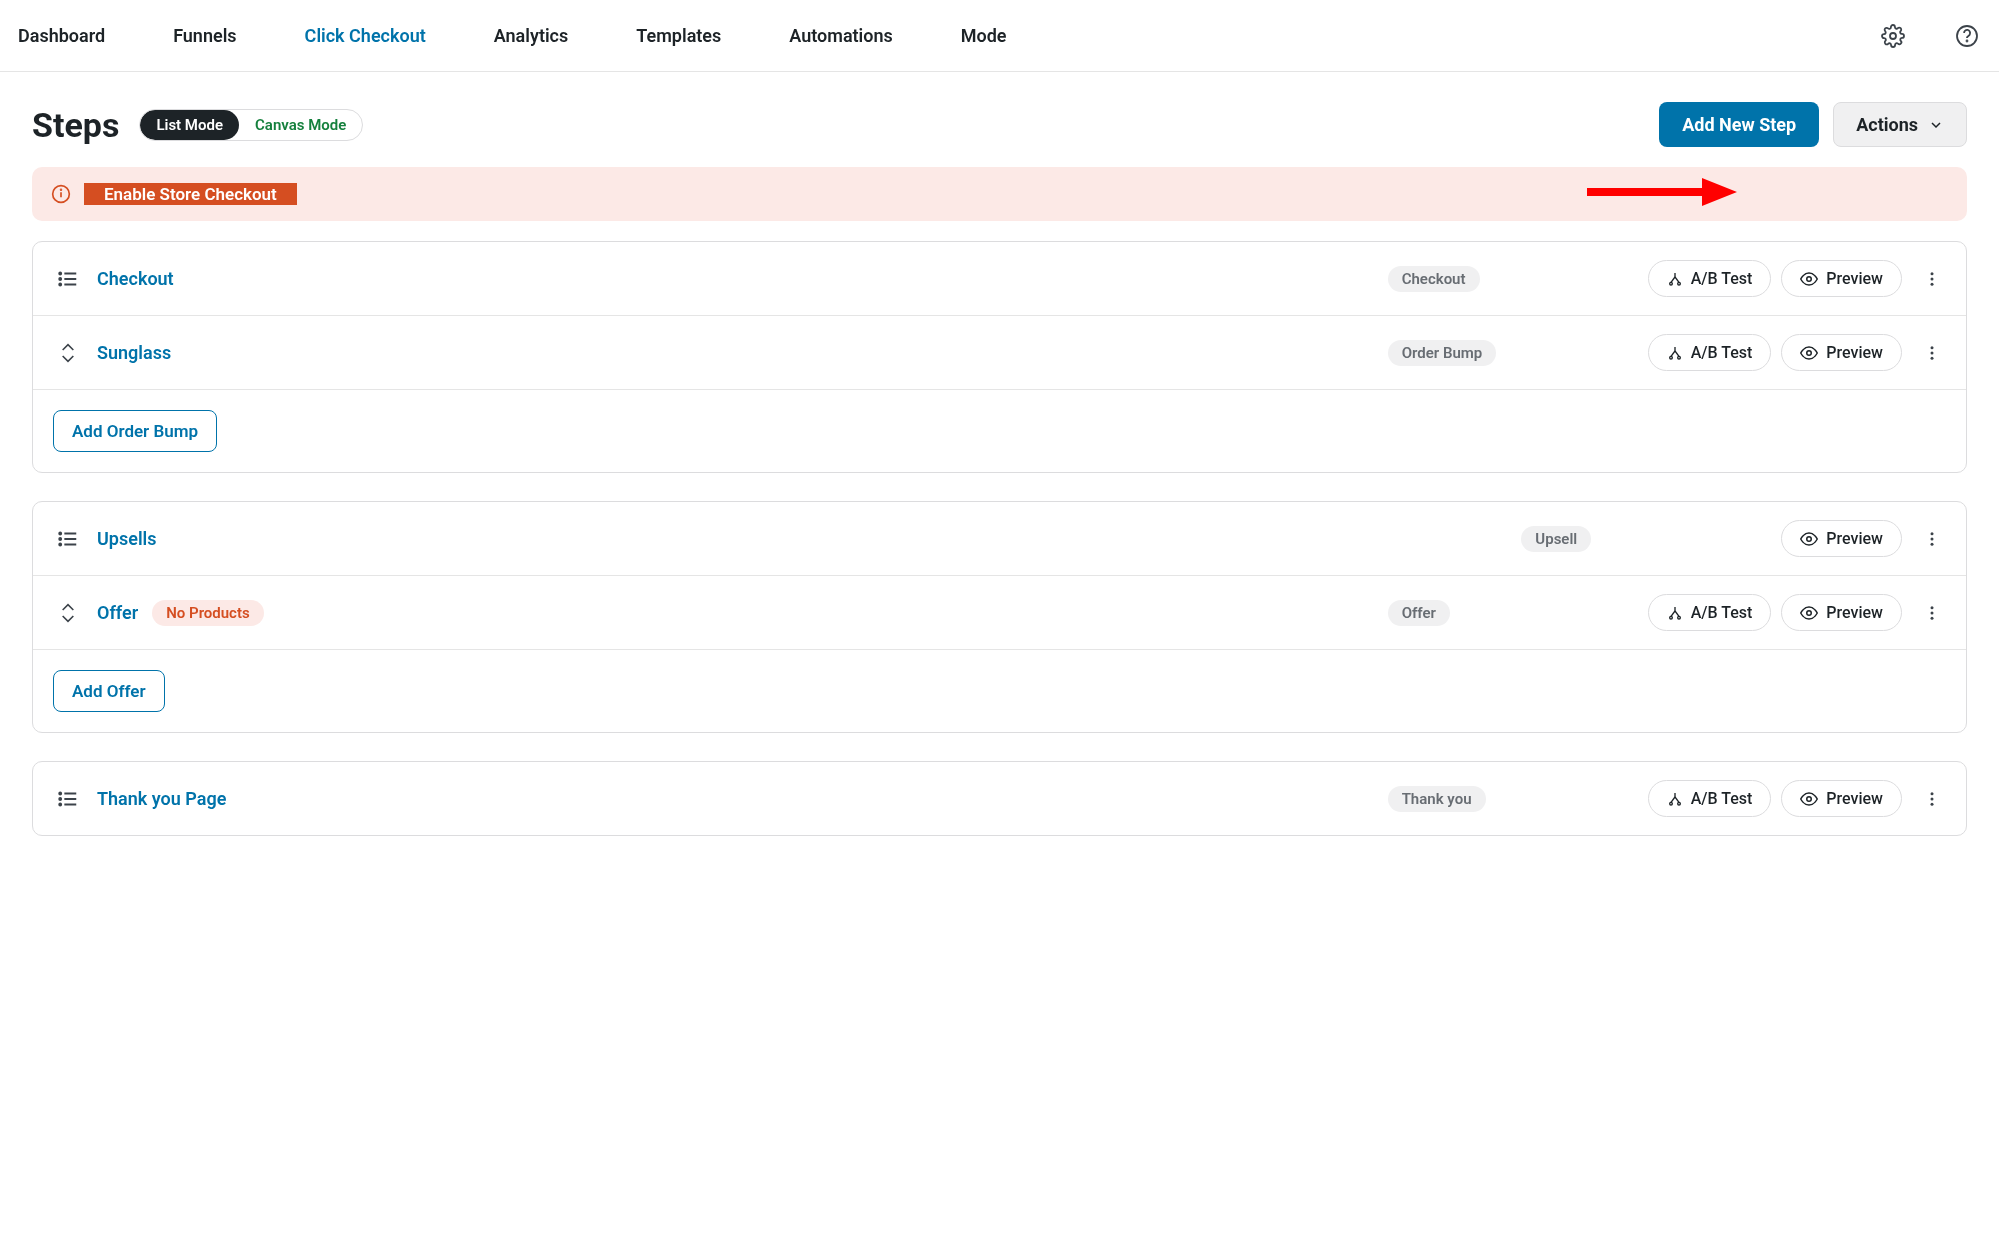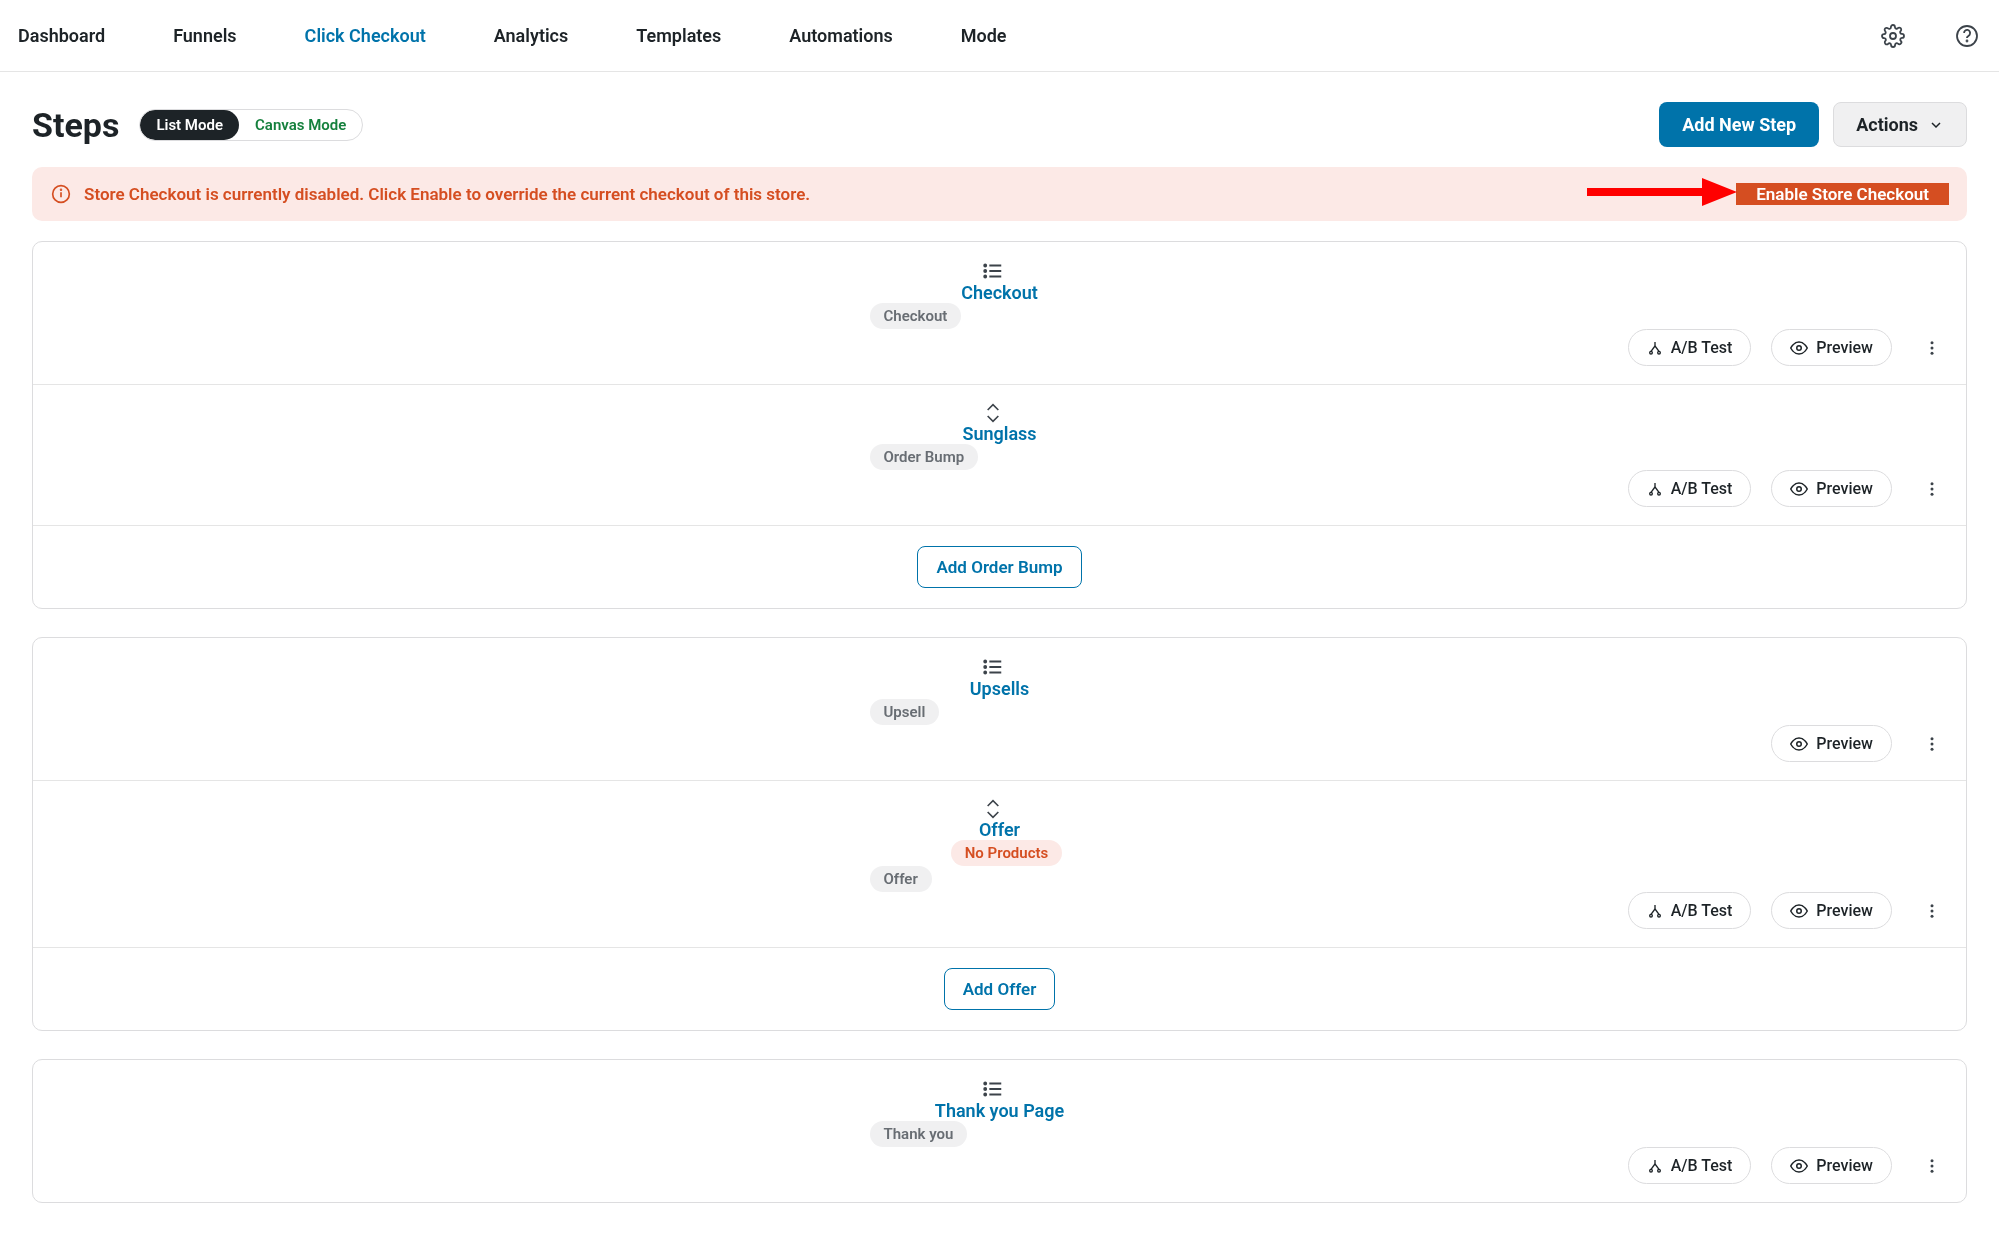--- a/index.html
+++ b/index.html
@@ -135,21 +135,20 @@
       border: 1px solid #dcdcde;
       border-radius: 10px;
       overflow: hidden;
     }
     .step-row {
       display: flex;
       align-items: center;
       padding: 18px 20px;
       border-bottom: 1px solid #e5e5e5;
       min-height: 70px;
-      flex-direction: column;
     }
     .step-row:last-child { border-bottom: none; }
     .step-row.add-row { padding: 20px 20px; }
     .row-handle {
       width: 30px;
       color: #3c434a;
       display: flex;
       flex-direction: column;
       align-items: center;
       justify-content: center;
@@ -179,21 +178,21 @@
       text-align: right;
     }
     .row-spacer { flex: 1; }
     .step-type-cell {
       width: 260px;
       text-align: left;
     }
     .row-actions {
       display: flex;
       align-items: center;
-      gap: 20px;
+      gap: 10px;
       margin-left: auto;
     }
     .chip-btn {
       display: inline-flex;
       align-items: center;
       gap: 8px;
       border: 1px solid #dcdcde;
       background: #fff;
       border-radius: 999px;
       padding: 8px 18px;
@@ -265,21 +264,20 @@
 </div>
 
 <div class="alert">
   <div class="alert-icon">
     <svg width="20" height="20" viewBox="0 0 24 24" fill="none" stroke="currentColor" stroke-width="2">
         <circle cx="12" cy="12" r="10"></circle>
         <line x1="12" y1="10" x2="12" y2="16"></line>
         <circle cx="12" cy="7" r="0.5" fill="currentColor"></circle>
       </svg>
   </div>
-  <div class="alert-text">Store Checkout is currently disabled. Click Enable to override the current checkout of this store.</div>
   <div class="arrow-wrap">
     <svg width="150" height="40" viewBox="0 0 150 40">
         <line x1="0" y1="20" x2="120" y2="20" stroke="#ff0000" stroke-width="8"></line>
         <polygon points="115,6 150,20 115,34" fill="#ff0000"></polygon>
       </svg>
   </div>
   <div class="btn-enable">Enable Store Checkout</div>
 </div>
 
 <div class="step-group">

